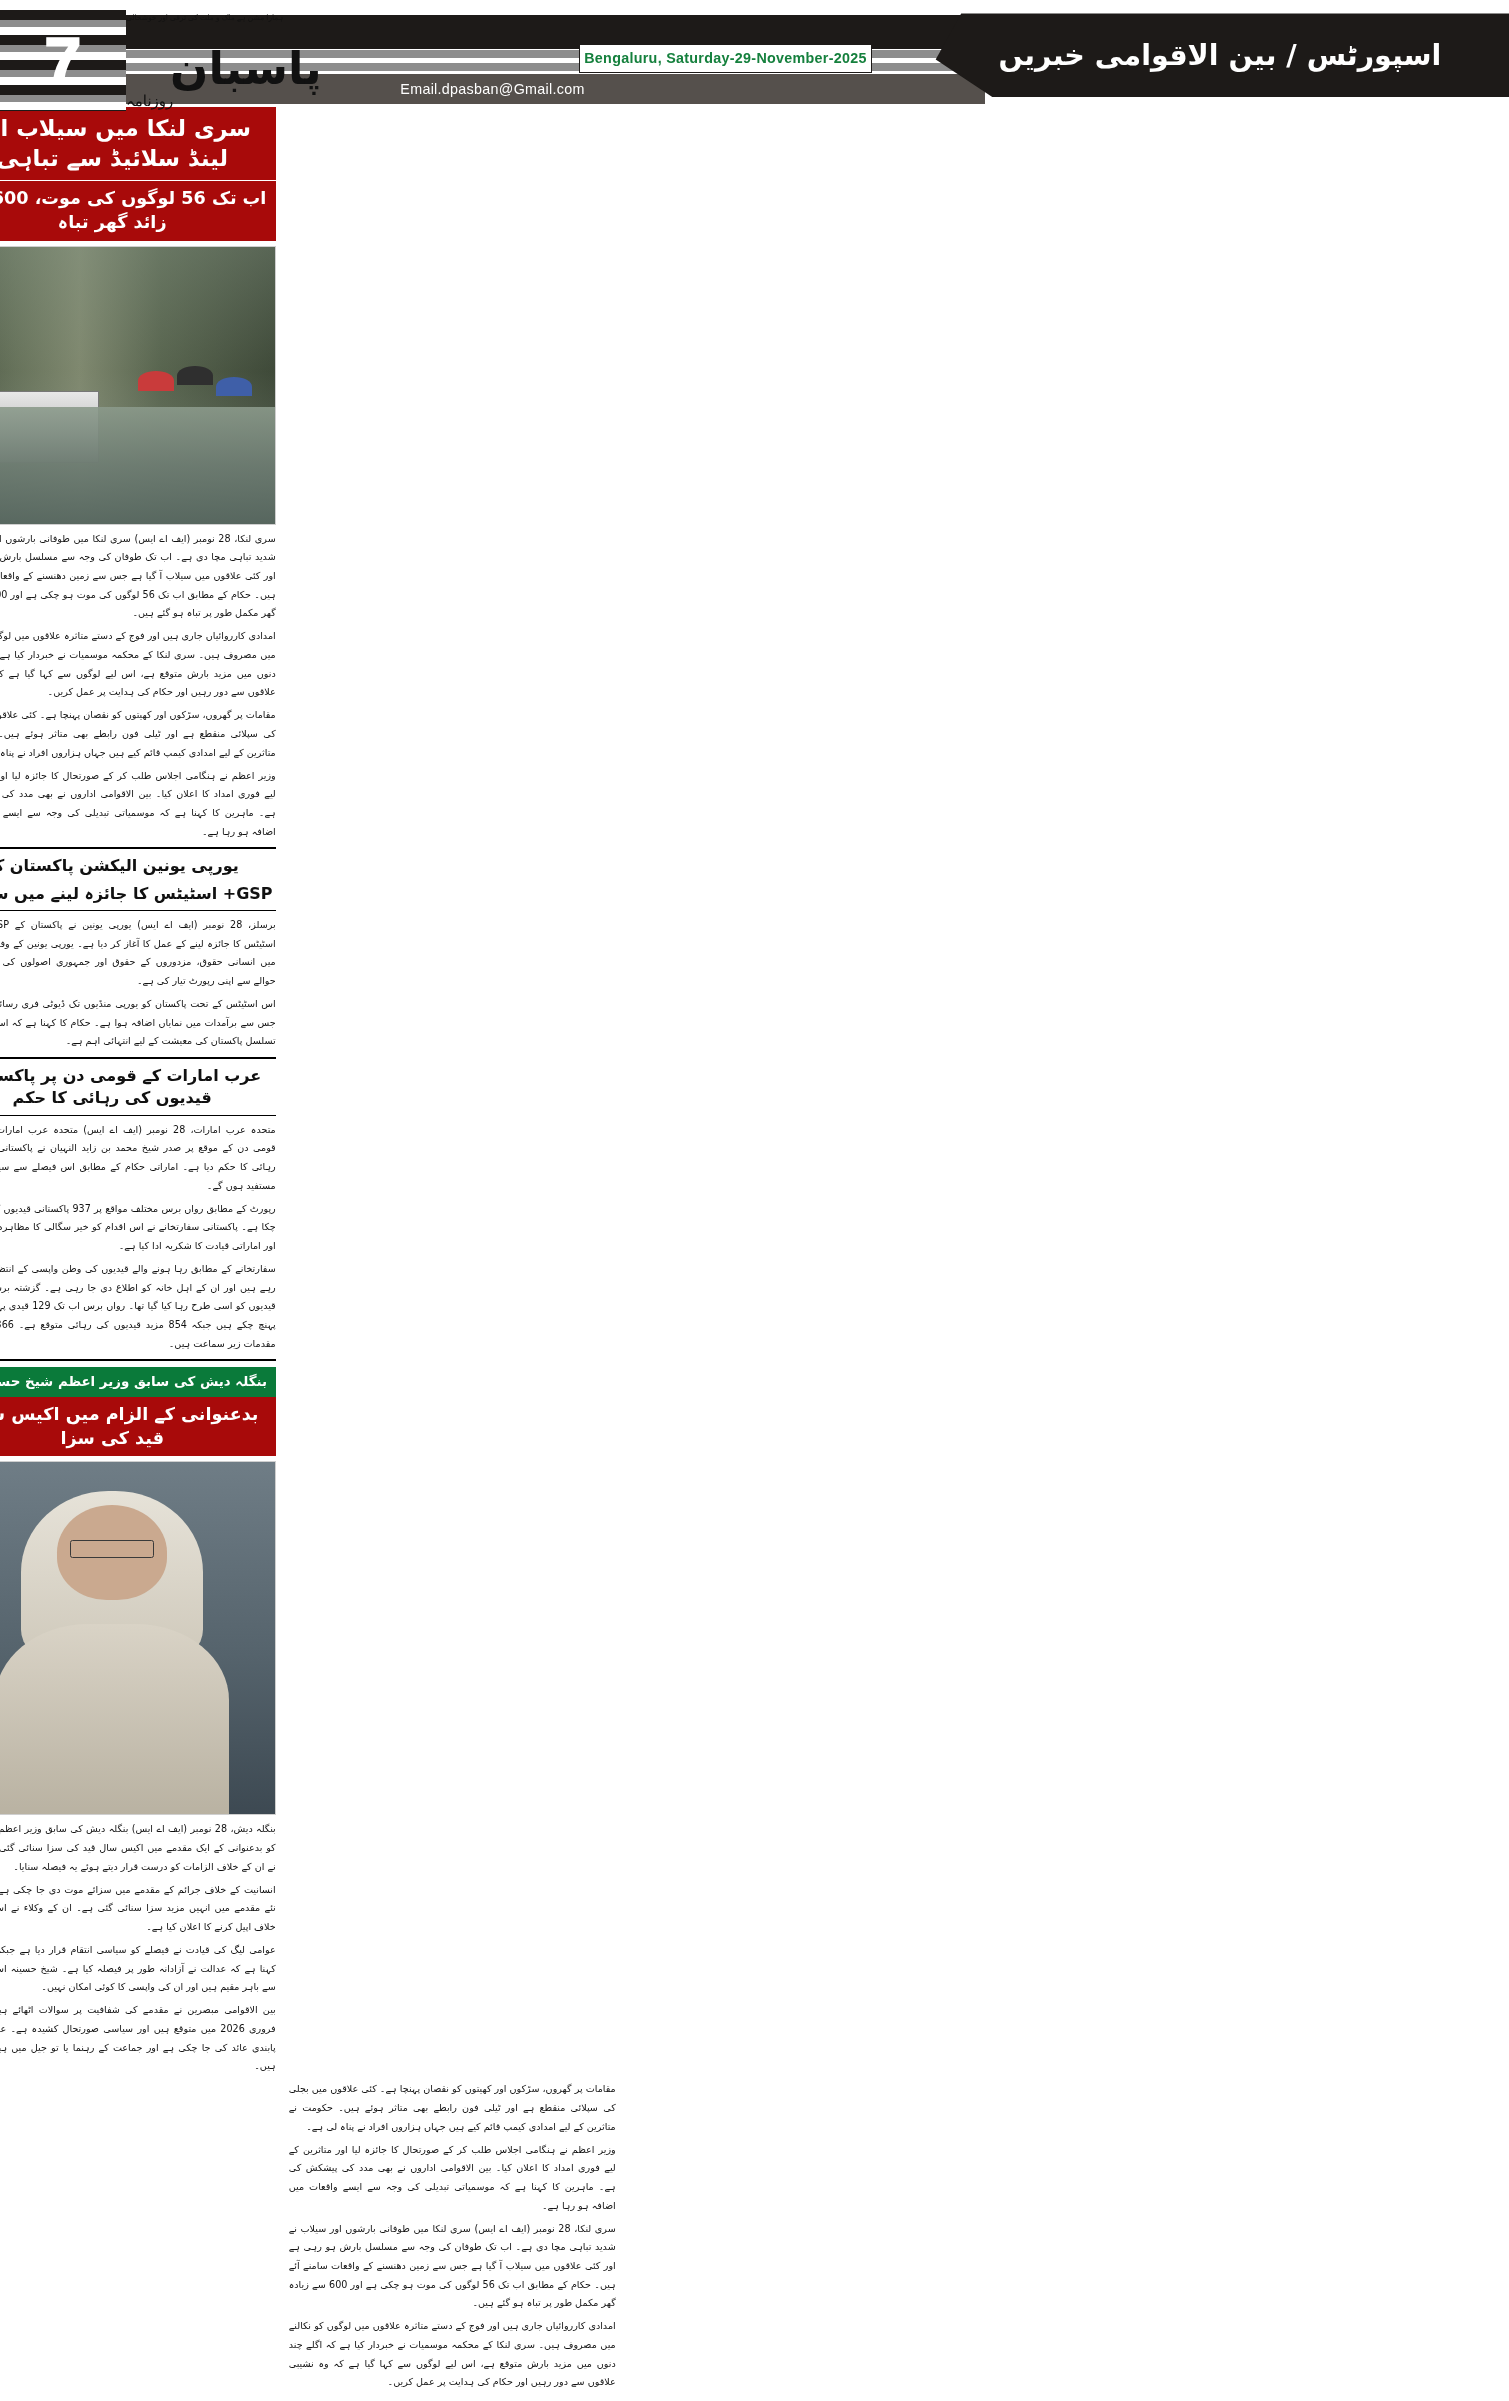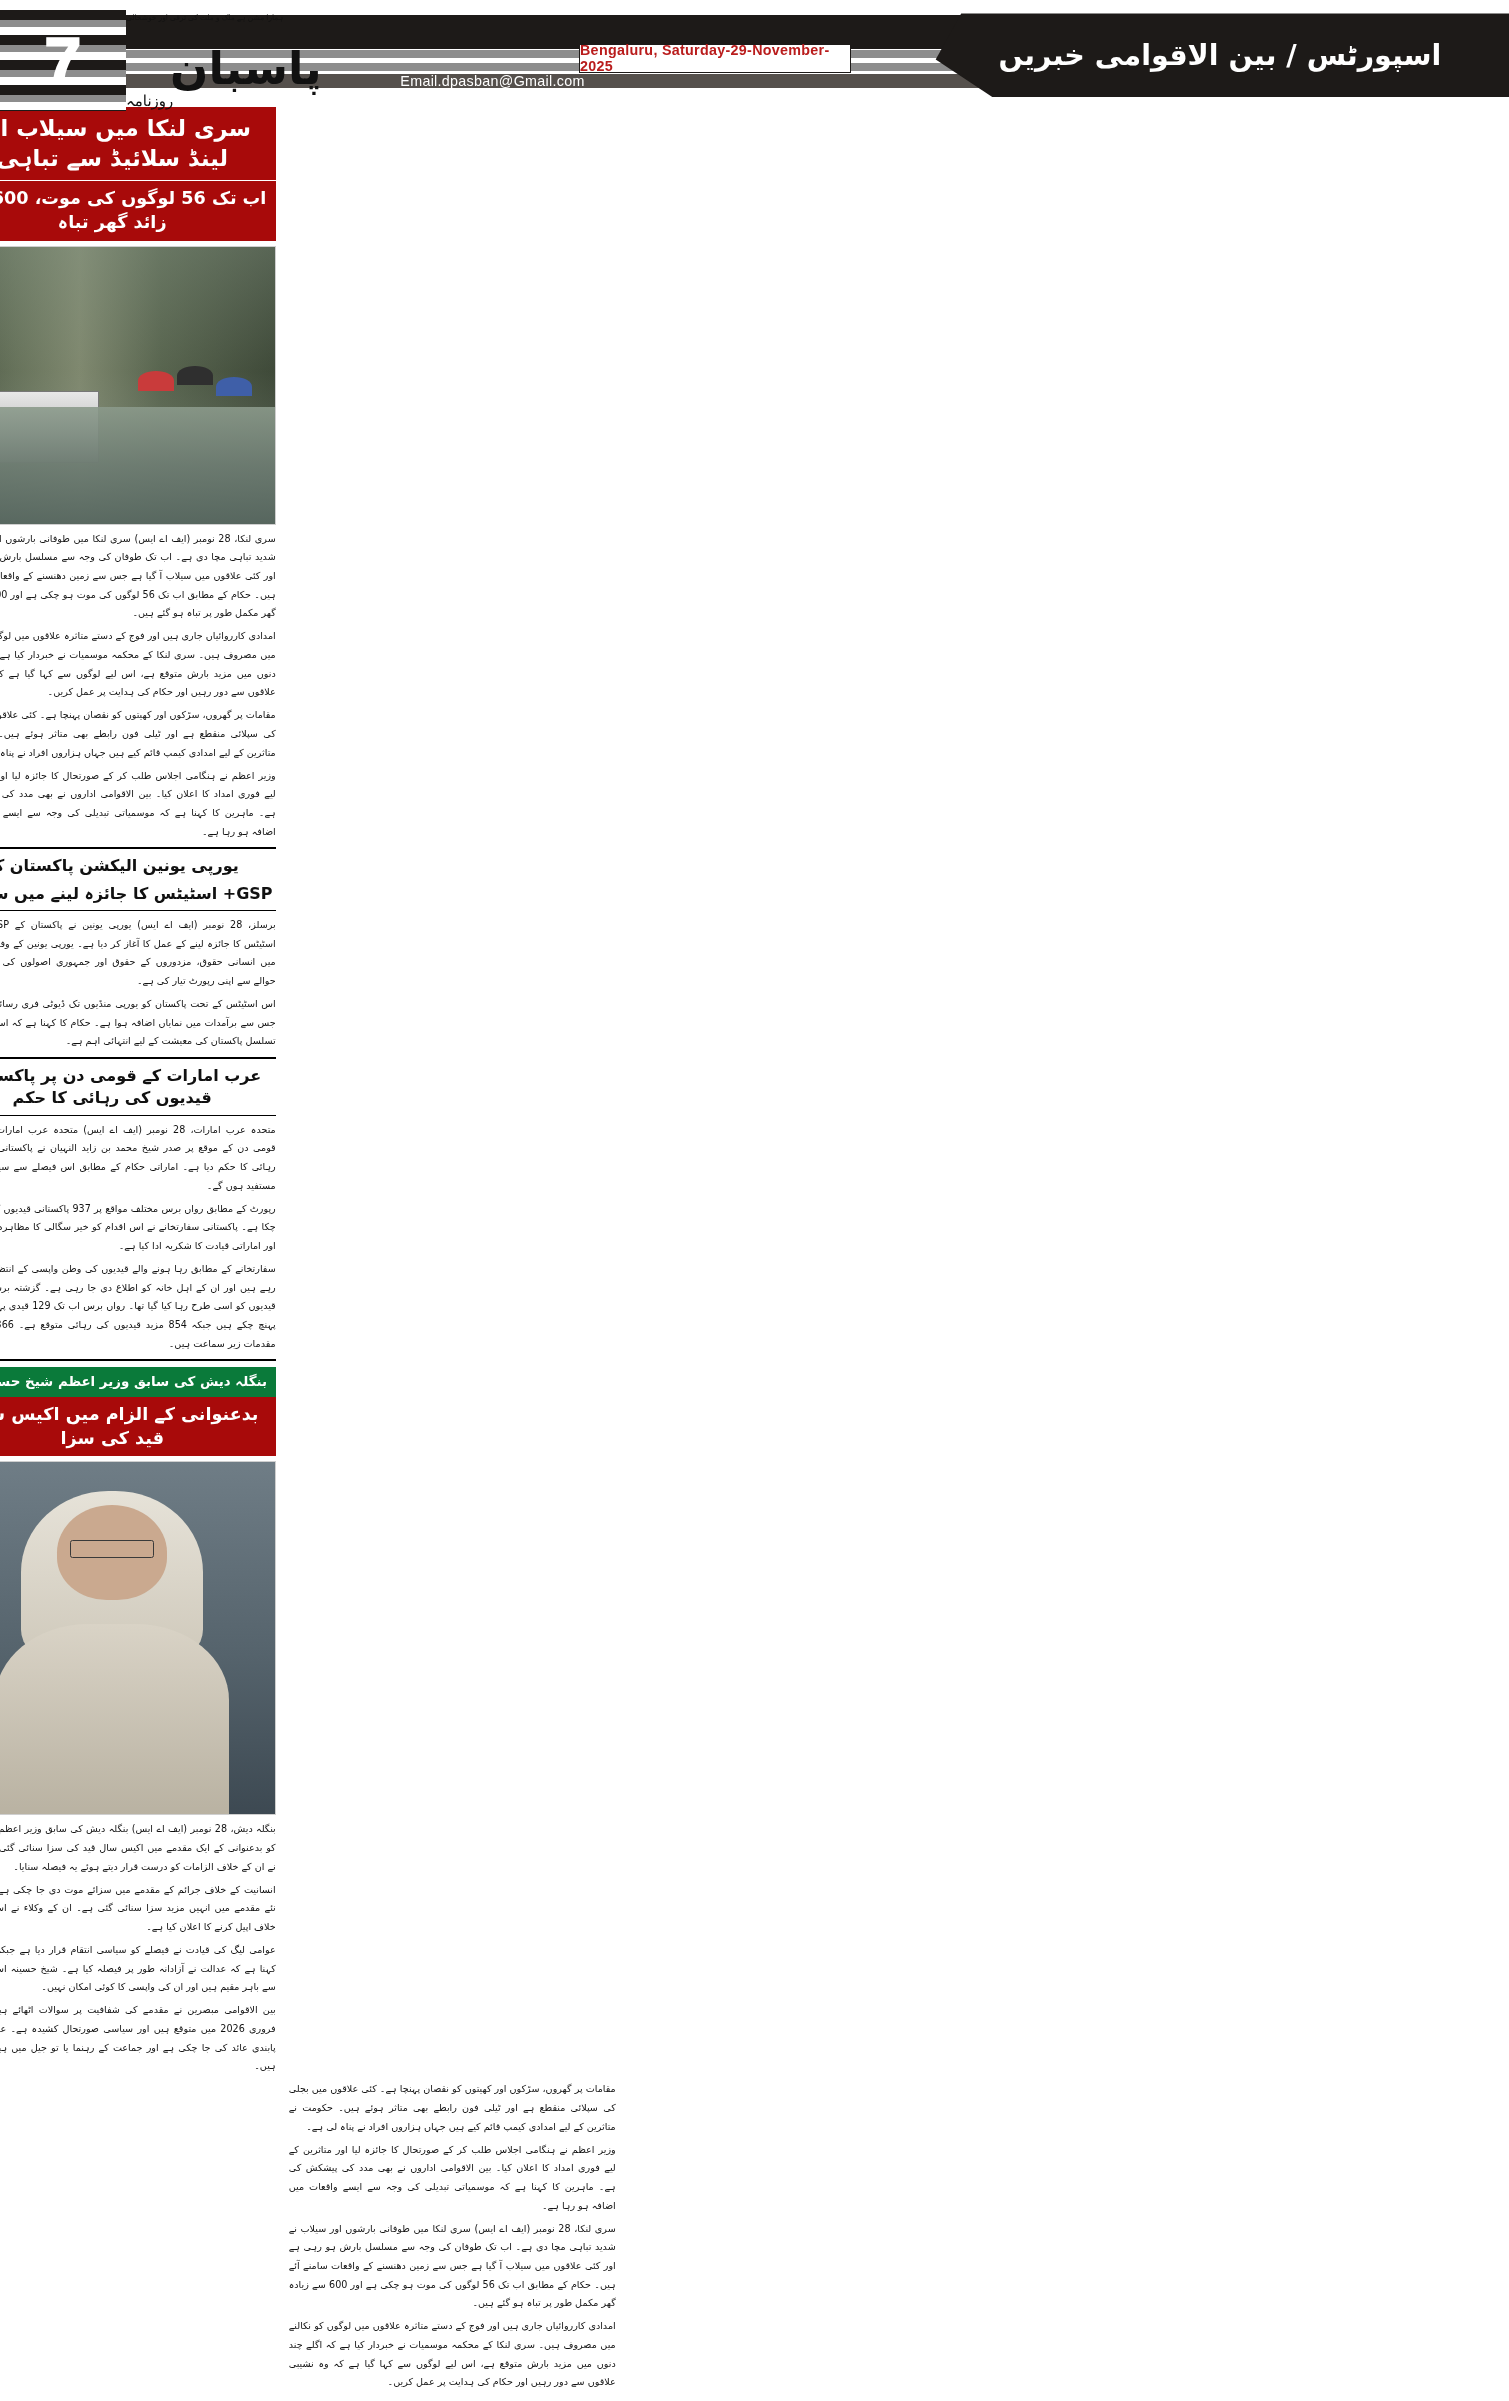--- a/index.html
+++ b/index.html
@@ -39,27 +39,27 @@
     font-size:45px; font-weight:bold; color:#111; direction:rtl;
     line-height:1.0; margin-top:23.5px; letter-spacing:-1.7px;padding-left:44px;
   }
   .logo-tag {
     font-size:7.5px; color:#111; direction:rtl; margin-top:1.7px;
   }
   .logo-sub {
     font-size:15px; color:#111; direction:rtl; margin-top:0.8px;
   }
   .date-box {
-    position:absolute; left:579px; top:44px; width:272px; height:28.5px;
+    position:absolute; left:579px; top:44px; width:293px; height:28.5px;
     border:1.7px solid #1d1a18; background:#ffffff; z-index:8;
     display:flex; align-items:center; justify-content:center;
-    font-size:14.3px; font-weight:bold; color:#b91c1c; letter-spacing:0.3px;
+    font-size:14.3px; font-weight:bold; color:#15803d; letter-spacing:0.3px;
   }
   .email-bar {
-    position:absolute; left:0; top:74px; width:985px; height:14px;
+    position:absolute; left:0; top:74px; width:985px; height:30px;
     background:#55504c; z-index:4;
     display:flex; align-items:center; justify-content:center;
   }
   .email-bar span { color:#fff; font-size:14.3px; letter-spacing:0.3px; }
   .stripes {
     position:absolute; left:0; top:50px; width:1509px; height:25px;
     background:repeating-linear-gradient(180deg,#8d8d8d 0 7.5px,#ffffff 7.5px 13.4px);
     z-index:2;
   }
   .cat-black {

